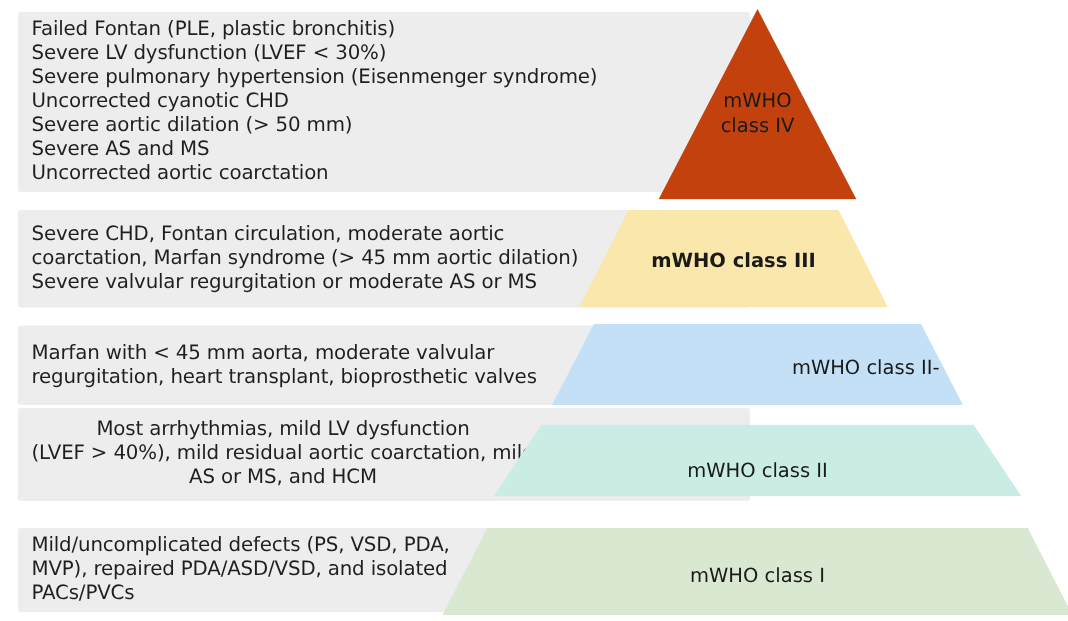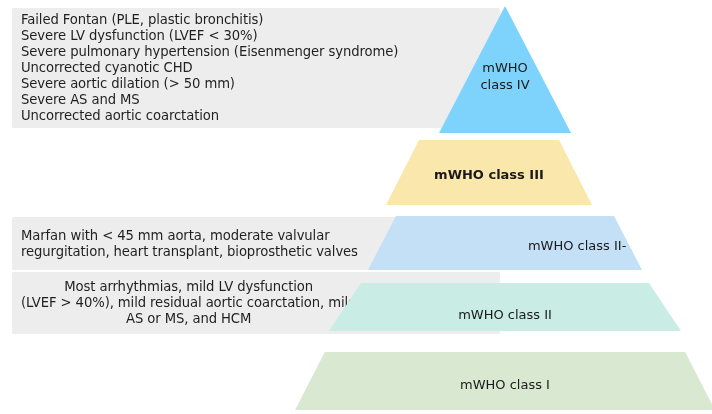--- a/index.html
+++ b/index.html
@@ -88,31 +88,41 @@
 
   <div class="desc-box box1">
     <div class="desc-text">Failed Fontan (PLE, plastic bronchitis)
 Severe LV dysfunction (LVEF &lt; 30%)
 Severe pulmonary hypertension (Eisenmenger syndrome)
 Uncorrected cyanotic CHD
 Severe aortic dilation (&gt; 50 mm)
 Severe AS and MS
 Uncorrected aortic coarctation</div>
   </div>
+  <div class="desc-box box2">
+    <div class="desc-text">Severe CHD, Fontan circulation, moderate aortic
+coarctation, Marfan syndrome (&gt; 45 mm aortic dilation)
+Severe valvular regurgitation or moderate AS or MS</div>
+  </div>
   <div class="desc-box box3">
     <div class="desc-text">Marfan with &lt; 45 mm aorta, moderate valvular
 regurgitation, heart transplant, bioprosthetic valves</div>
   </div>
   <div class="desc-box box4">
     <div class="desc-text">Most arrhythmias, mild LV dysfunction
 (LVEF &gt; 40%), mild residual aortic coarctation, mild
 AS or MS, and HCM</div>
   </div>
+  <div class="desc-box box5">
+    <div class="desc-text">Mild/uncomplicated defects (PS, VSD, PDA,
+MVP), repaired PDA/ASD/VSD, and isolated
+PACs/PVCs</div>
+  </div>
 
-  <div class="band band-iv" style="background: #7dd3fc;">
+  <div class="band band-iv" style="background: #c2410c;">
     <div class="band-label">mWHO
 class IV</div>
   </div>
   <div class="band band-iii" style="background: rgb(250, 231, 171);">
     <div class="band-label">mWHO class III</div>
   </div>
   <div class="band band-ii-iii" style="background: rgb(195, 224, 246);">
     <div class="band-label">mWHO class II- III</div>
   </div>
   <div class="band band-ii" style="background: rgb(201, 236, 229);">

